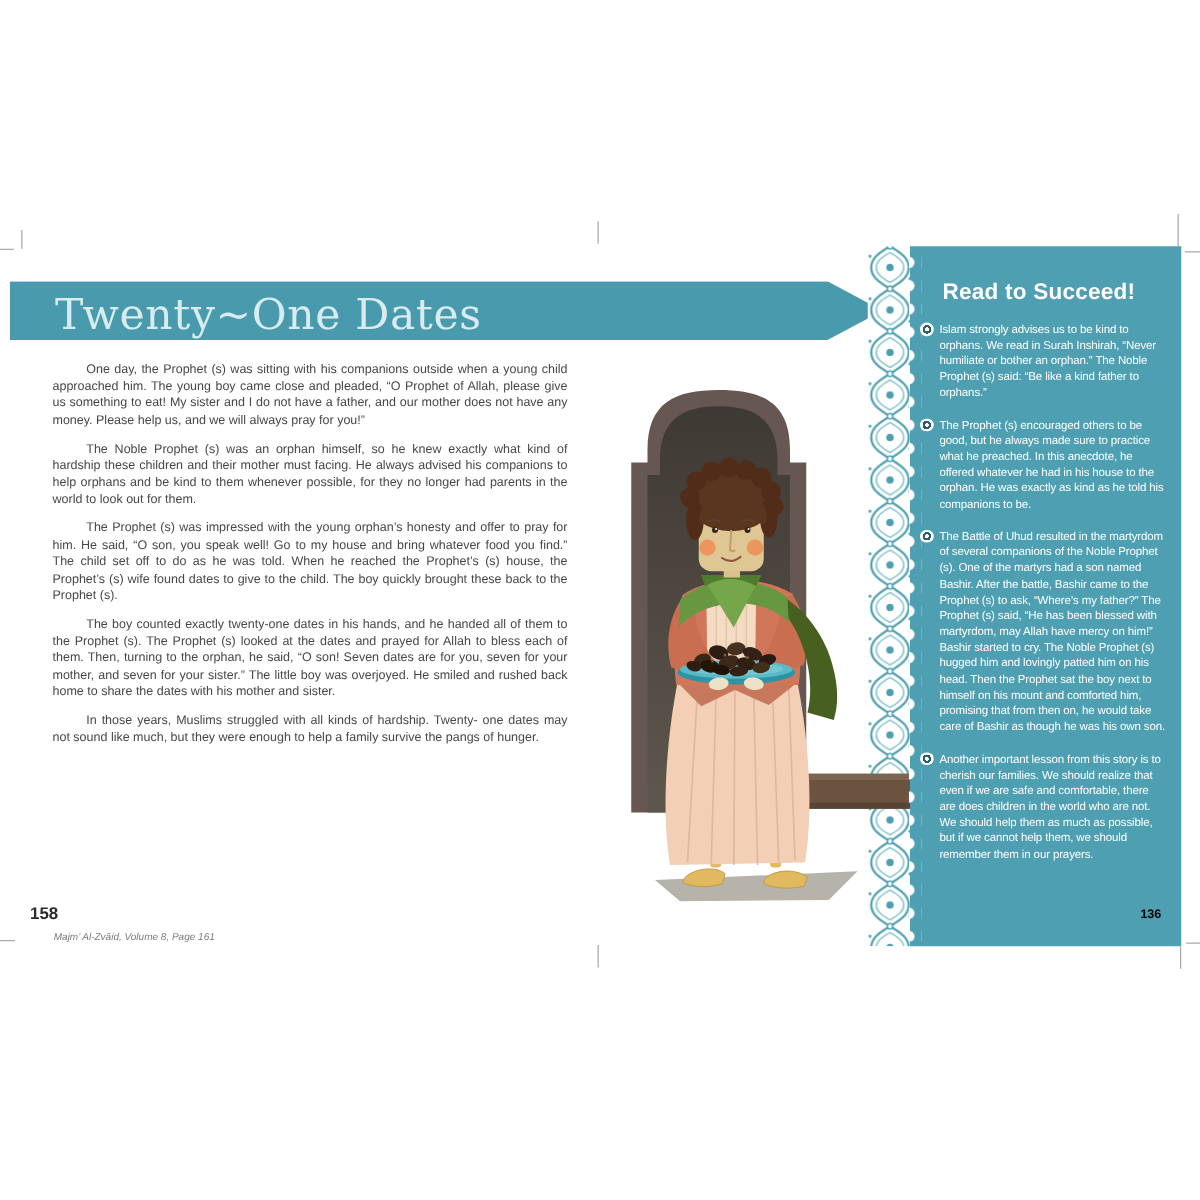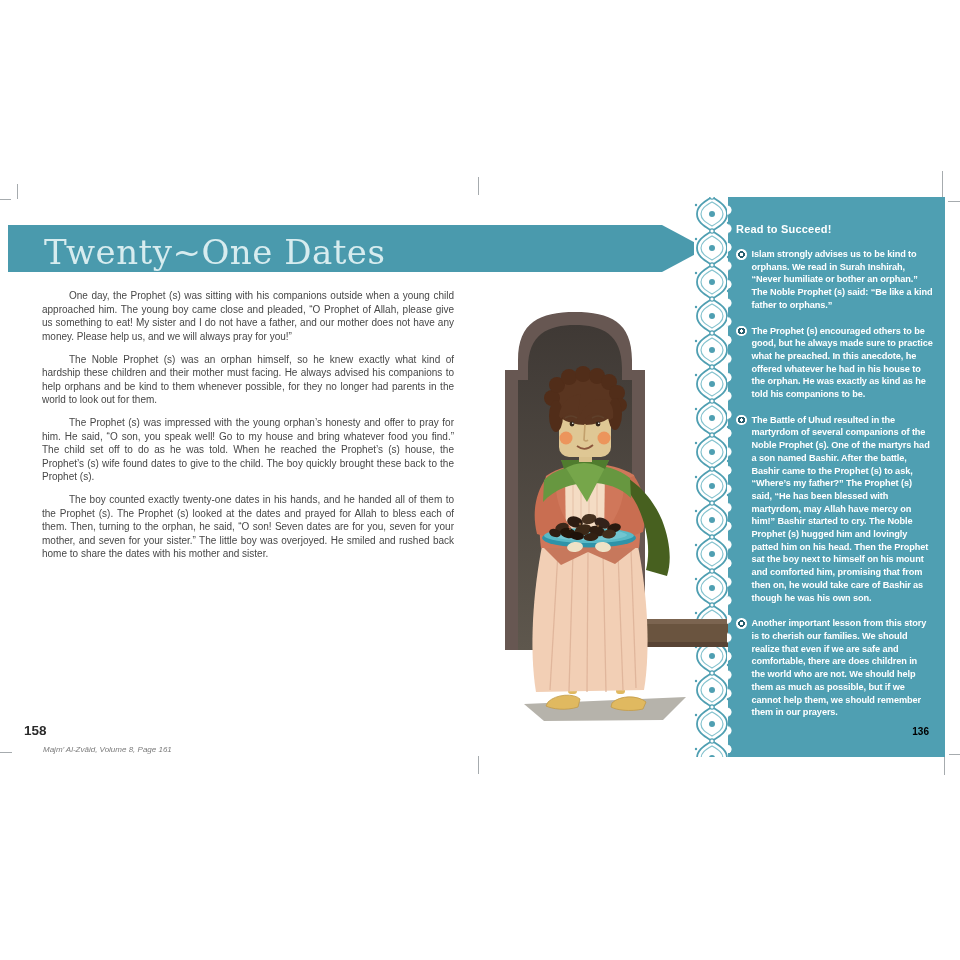--- a/index.html
+++ b/index.html
@@ -30,26 +30,26 @@
                   font-weight:bold; color:#2b2b2b; z-index:1; }
 
   
   .lace { position:absolute; left:694px; top:197px; z-index:1; }
   .illustration { position:absolute; left:480px; top:300px; z-index:2; }
   .panel { position:absolute; left:728px; top:197px; width:217px; height:560px;
            background:#4f9fb2; z-index:3; padding:26px 12px 0 8px; }
   .panel::before { content:""; position:absolute; left:-1px; top:4px; bottom:4px; width:10px;
            background-image: radial-gradient(circle at 0px 9px, #ffffff 0 4.2px, rgba(255,255,255,0) 4.9px);
            background-size:10px 18.6px; background-repeat:repeat-y; }
-  .panel h2 { font-size:11px; font-weight:bold; color:#ffffff; letter-spacing:.2px;
-              margin:0 0 13px 0; }
+  .panel h2 { font-size:18px; font-weight:bold; color:#ffffff; letter-spacing:.2px;
+              margin:0 0 13px 18px; }
   .bullet-item { display:flex; gap:5px; margin-bottom:13px; }
   .bullet-icon { flex:none; width:10.5px; height:10.5px; border-radius:50%; margin-top:1px;
               background: radial-gradient(circle, #ffffff 0 1.6px, #275f70 1.6px 3.4px, #ffffff 3.4px); }
-  .bullet-text { flex:1; font-size:9.2px; font-weight:bold; line-height:12.7px;
+  .bullet-text { flex:1; font-size:9.2px; font-weight:normal; line-height:12.7px;
               color:#ffffff; letter-spacing:-0.1px; }
   .pagenum-right { position:absolute; right:16px; bottom:20px; font-size:10px;
               font-weight:bold; color:#000000; }
 </style>
 </head>
 <body>
 
 <div class="stage">
 
   <div class="crop" style="left:17px;top:184px;width:1px;height:15px"></div>
@@ -64,20 +64,21 @@
 
   <div class="banner">
     <h1>Twenty~One Dates</h1>
   </div>
 
   <div class="body-text">
     <p>One day, the Prophet (s) was sitting with his companions outside when a young child approached him. The young boy came close and pleaded, “O Prophet of Allah, please give us something to eat! My sister and I do not have a father, and our mother does not have any money. Please help us, and we will always pray for you!”</p>
     <p>The Noble Prophet (s) was an orphan himself, so he knew exactly what kind of hardship these children and their mother must facing. He always advised his companions to help orphans and be kind to them whenever possible, for they no longer had parents in the world to look out for them.</p>
     <p>The Prophet (s) was impressed with the young orphan’s honesty and offer to pray for him. He said, “O son, you speak well! Go to my house and bring whatever food you find.” The child set off to do as he was told. When he reached the Prophet’s (s) house, the Prophet’s (s) wife found dates to give to the child. The boy quickly brought these back to the Prophet (s).</p>
     <p>The boy counted exactly twenty-one dates in his hands, and he handed all of them to the Prophet (s). The Prophet (s) looked at the dates and prayed for Allah to bless each of them. Then, turning to the orphan, he said, “O son! Seven dates are for you, seven for your mother, and seven for your sister.” The little boy was overjoyed. He smiled and rushed back home to share the dates with his mother and sister.</p>
+    <p>In those years, Muslims struggled with all kinds of hardship. Twenty- one dates may not sound like much, but they were enough to help a family survive the pangs of hunger.</p>
   </div>
 
   <div class="footer-source">Majm’ Al-Zvāid, Volume 8, Page 161</div>
   <div class="pagenum-left">158</div>
 
   <svg class="lace" width="38" height="560" viewBox="0 0 38 560">
     <defs>
       <pattern id="lacep" width="36" height="34" patternUnits="userSpaceOnUse">
         <rect width="36" height="34" fill="#ffffff"></rect>
         <path d="M18,0 C8,6 3,10 3,17 C3,24 8,28 18,34 C28,28 33,24 33,17 C33,10 28,6 18,0 Z" fill="none" stroke="#4f9fb2" stroke-width="1.8"></path>

